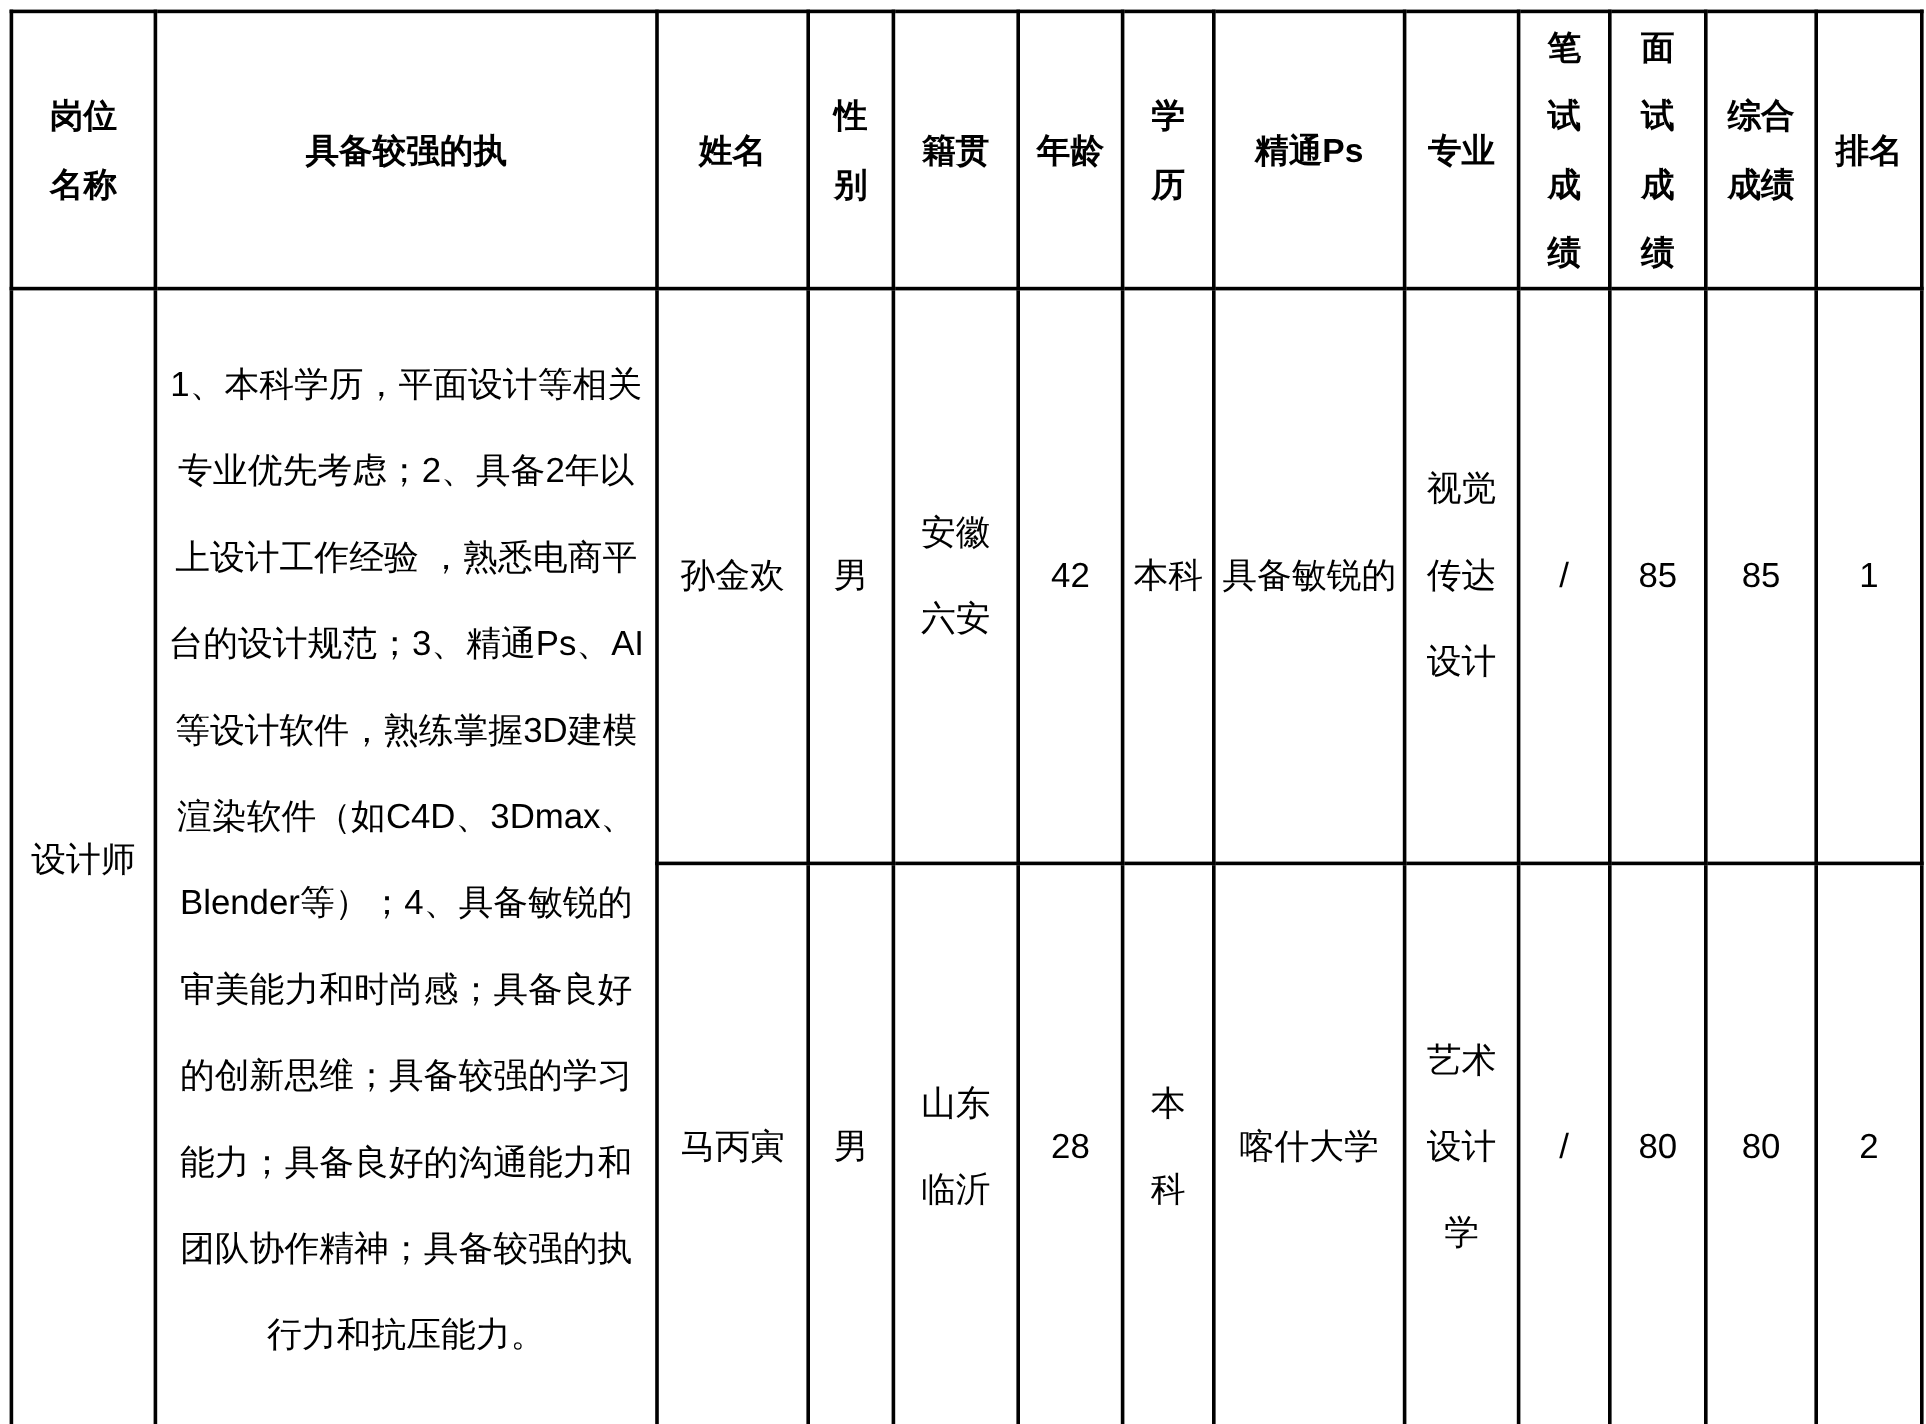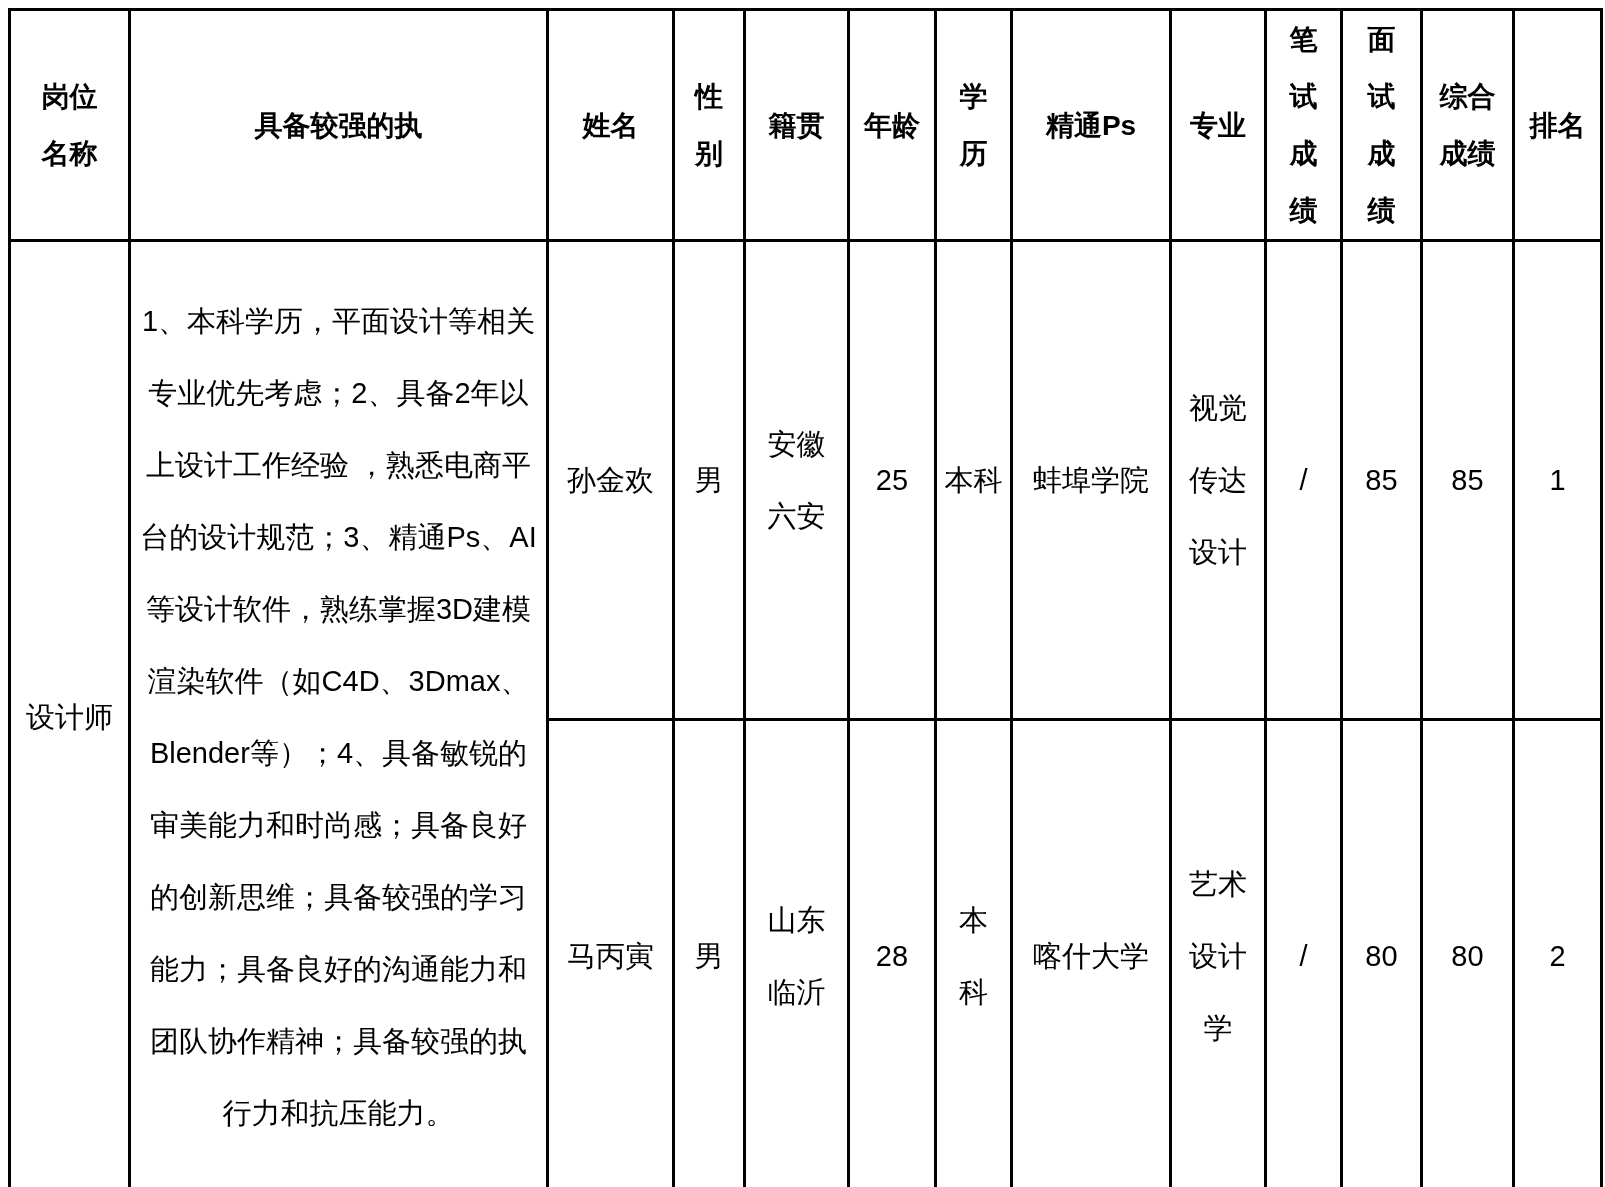--- a/index.html
+++ b/index.html
@@ -109,23 +109,23 @@
 Blender等）；4、具备敏锐的
 审美能力和时尚感；具备良好
 的创新思维；具备较强的学习
 能力；具备良好的沟通能力和
 团队协作精神；具备较强的执
 行力和抗压能力。</td>
       <td>孙金欢</td>
       <td>男</td>
       <td>安徽
 六安</td>
-      <td>25</td>
+      <td>42</td>
       <td>本科</td>
-      <td>蚌埠学院</td>
+      <td>具备敏锐的</td>
       <td>视觉
 传达
 设计</td>
       <td>/</td>
       <td>85</td>
       <td>85</td>
       <td>1</td>
     </tr>
     <tr class="data-row-2">
       <td>马丙寅</td>

